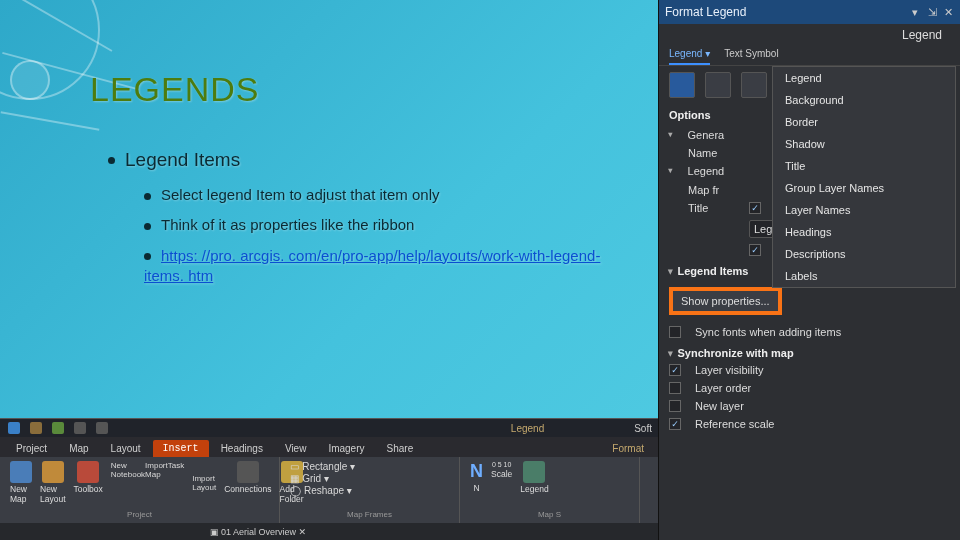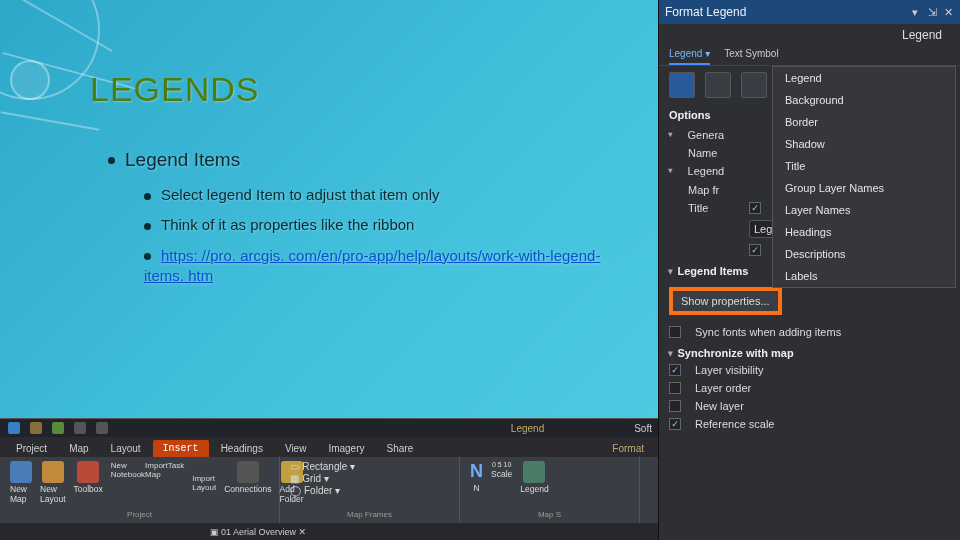--- a/index.html
+++ b/index.html
@@ -144,21 +144,21 @@
             <div class="rb-bi" style="background:#c0a040"></div>
             <span>Add Folder</span>
           </div>
       </div>
       <div class="rb-grp-lbl">Project</div>
     </div>
     <div class="rb-grp" style="width:180px">
       <div class="rb-items" style="flex-direction:column;gap:1px;font-size:10px">
         <div>▭ <span>Rectangle</span> ▾</div>
         <div>▦ <span>Grid</span> ▾</div>
-        <div>◯ <span>Folder</span> ▾</div>
+        <div>◯ <span>Reshape</span> ▾</div>
       </div>
       <div class="rb-grp-lbl">Map Frames</div>
     </div>
     <div class="rb-grp" style="width:180px">
       <div class="rb-items">
         <div class="rb-btn">
             <div style="font-size:18px;font-weight:700;color:#6faeff">N</div>
             <span>N</span>
           </div>
         <div class="rb-btn">

